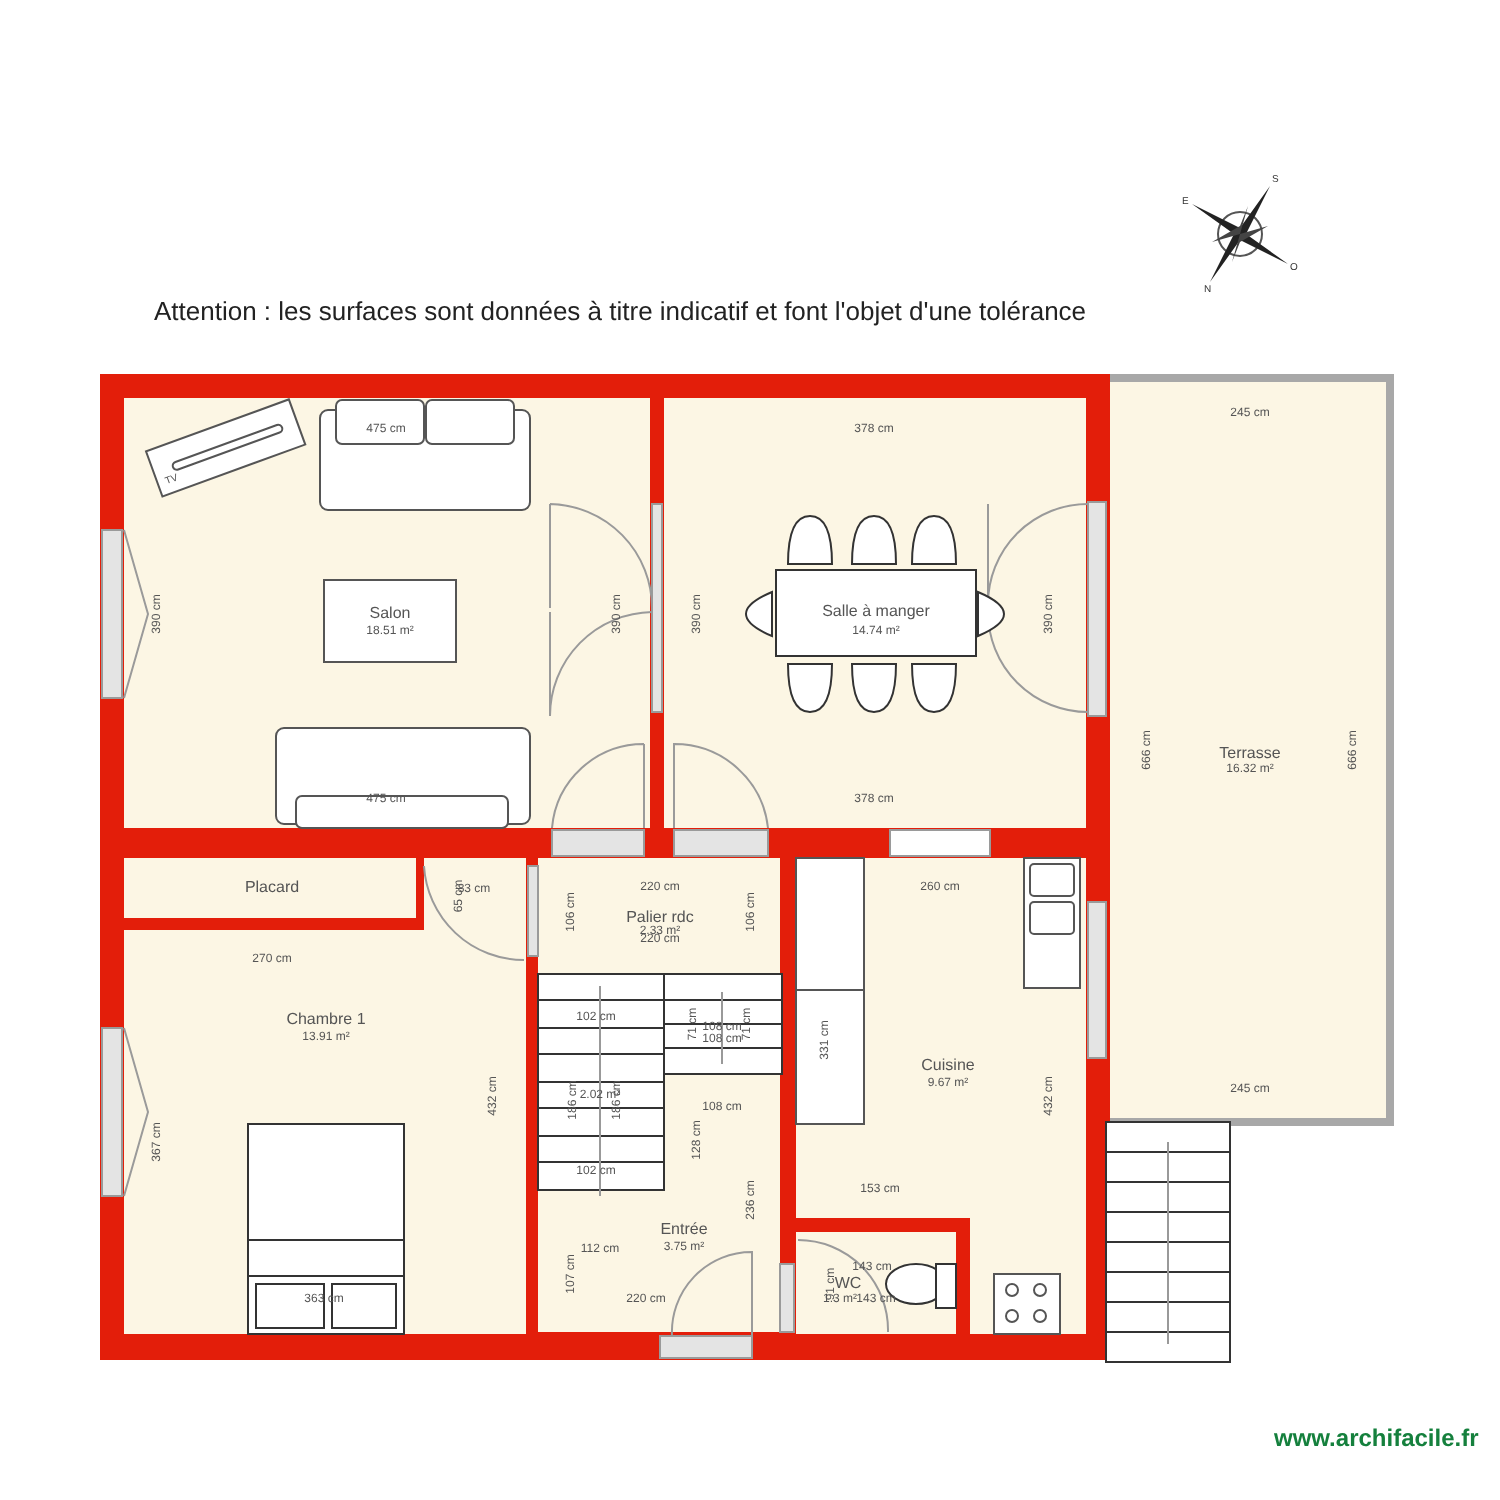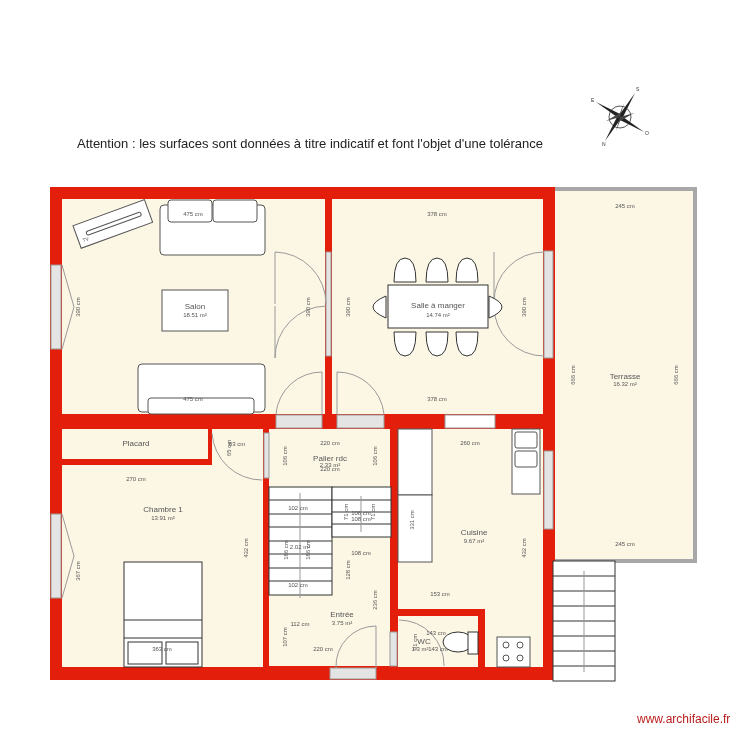--- a/index.html
+++ b/index.html
@@ -1,19 +1,19 @@
 <!DOCTYPE html>
 <html><head>
 <meta charset="utf-8">
 <style>
   html, body { margin:0; padding:0; background:#ffffff; }
   body { width:750px; height:750px; position:relative; overflow:hidden; font-family:"Liberation Sans", sans-serif; }
   .abs { position:absolute; }
-  .notice { left:77px; top:136px; font-size:13px; color:#222; white-space:nowrap; }
-  .watermark { left:637px; top:712px; font-size:12px; color:#b91c1c; }
+  .notice { left:77px; top:148px; font-size:13px; color:#222; white-space:nowrap; }
+  .watermark { left:637px; top:712px; font-size:12px; color:#15803d;font-weight:bold; }
   svg text { font-family:"Liberation Sans", sans-serif; }
   .plan { left:0; top:0; width:750px; height:750px; }
 </style>
 </head>
 <body>
 
 <div class="abs notice">Attention : les surfaces sont données à titre indicatif et font l'objet d'une tolérance</div>
 
 <svg class="abs plan" viewBox="0 0 750 750" width="750" height="750">
 

